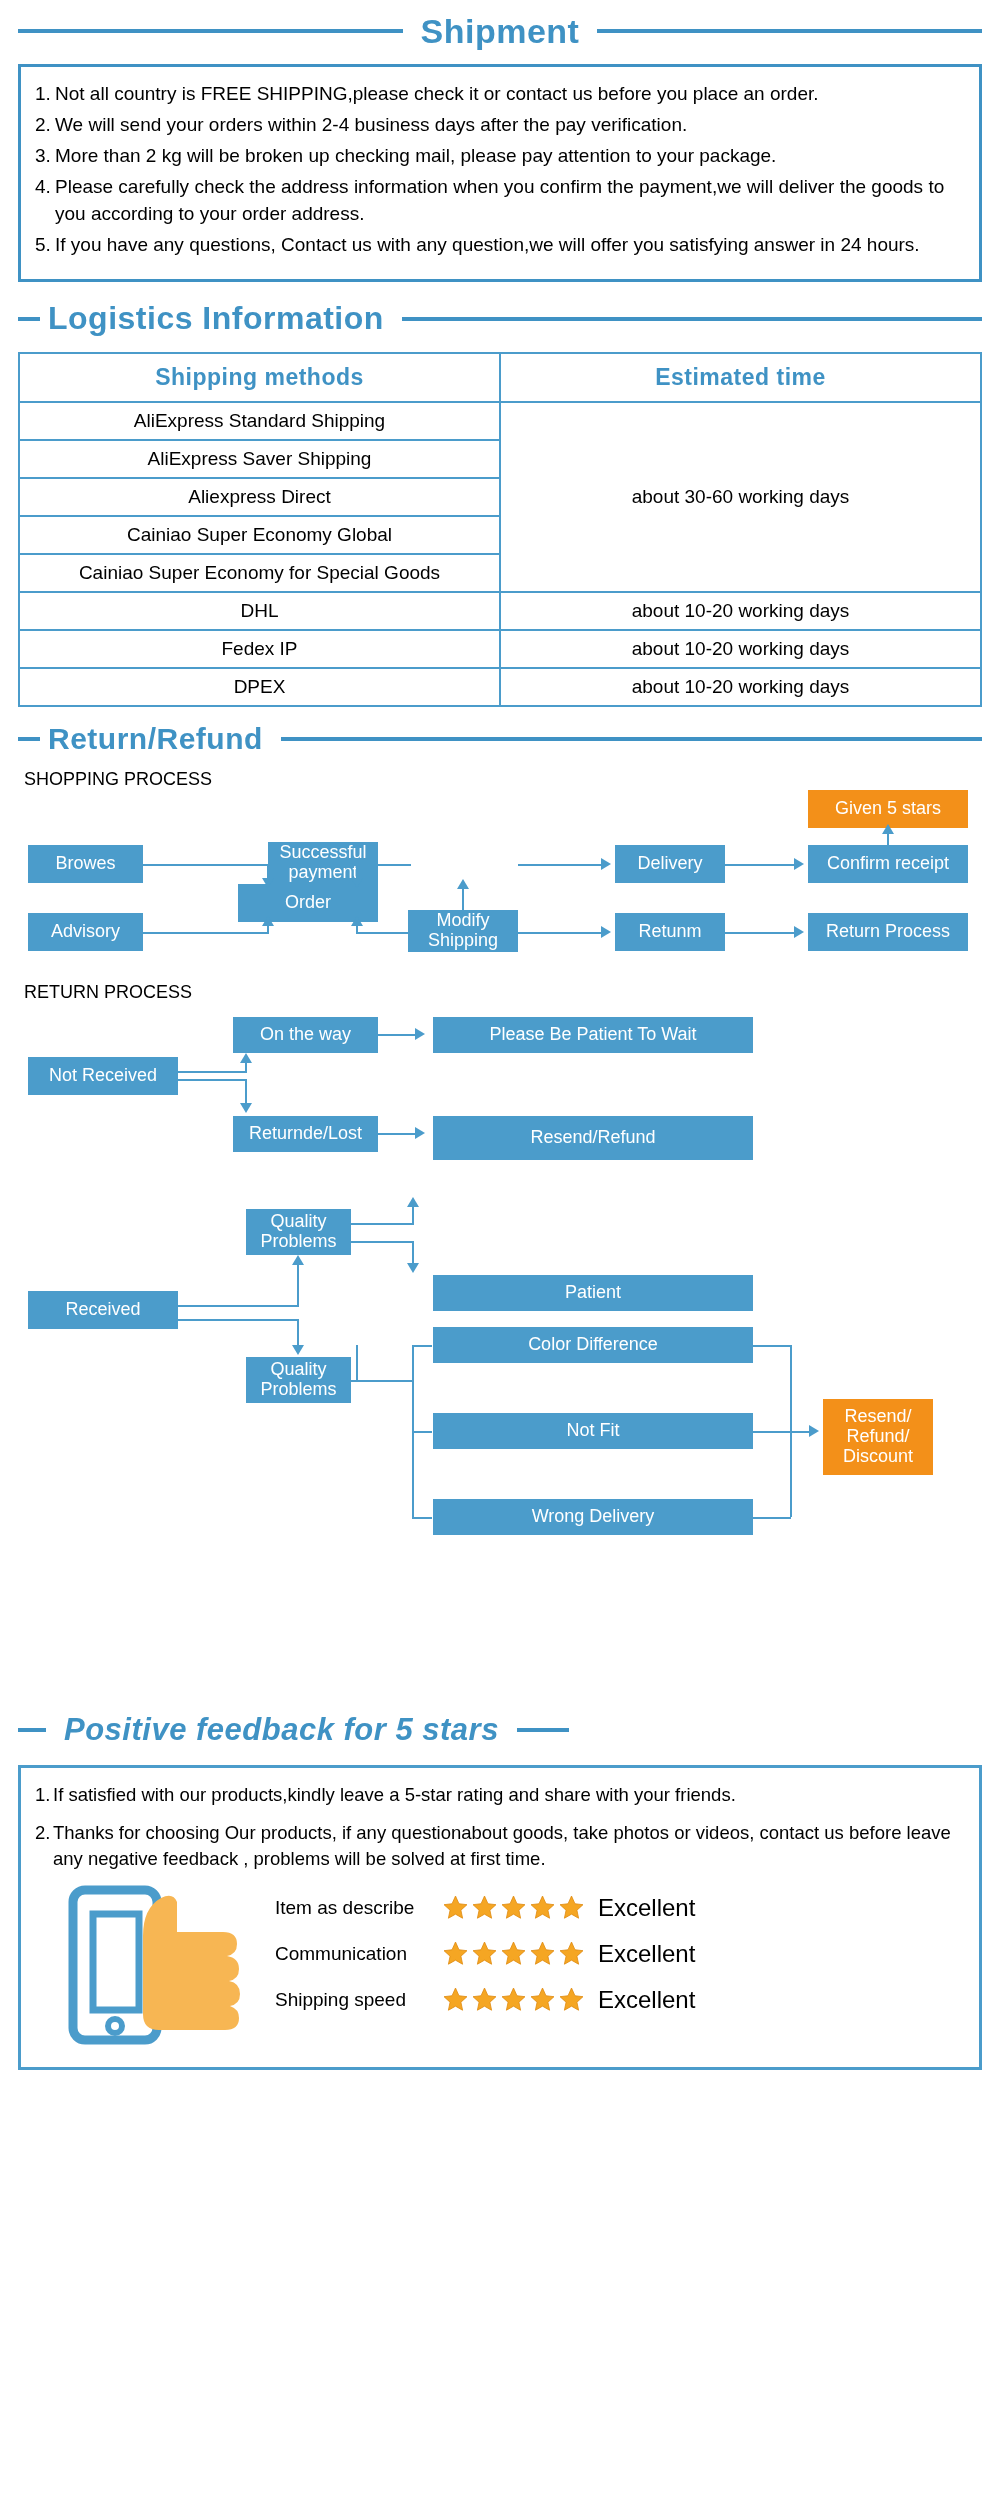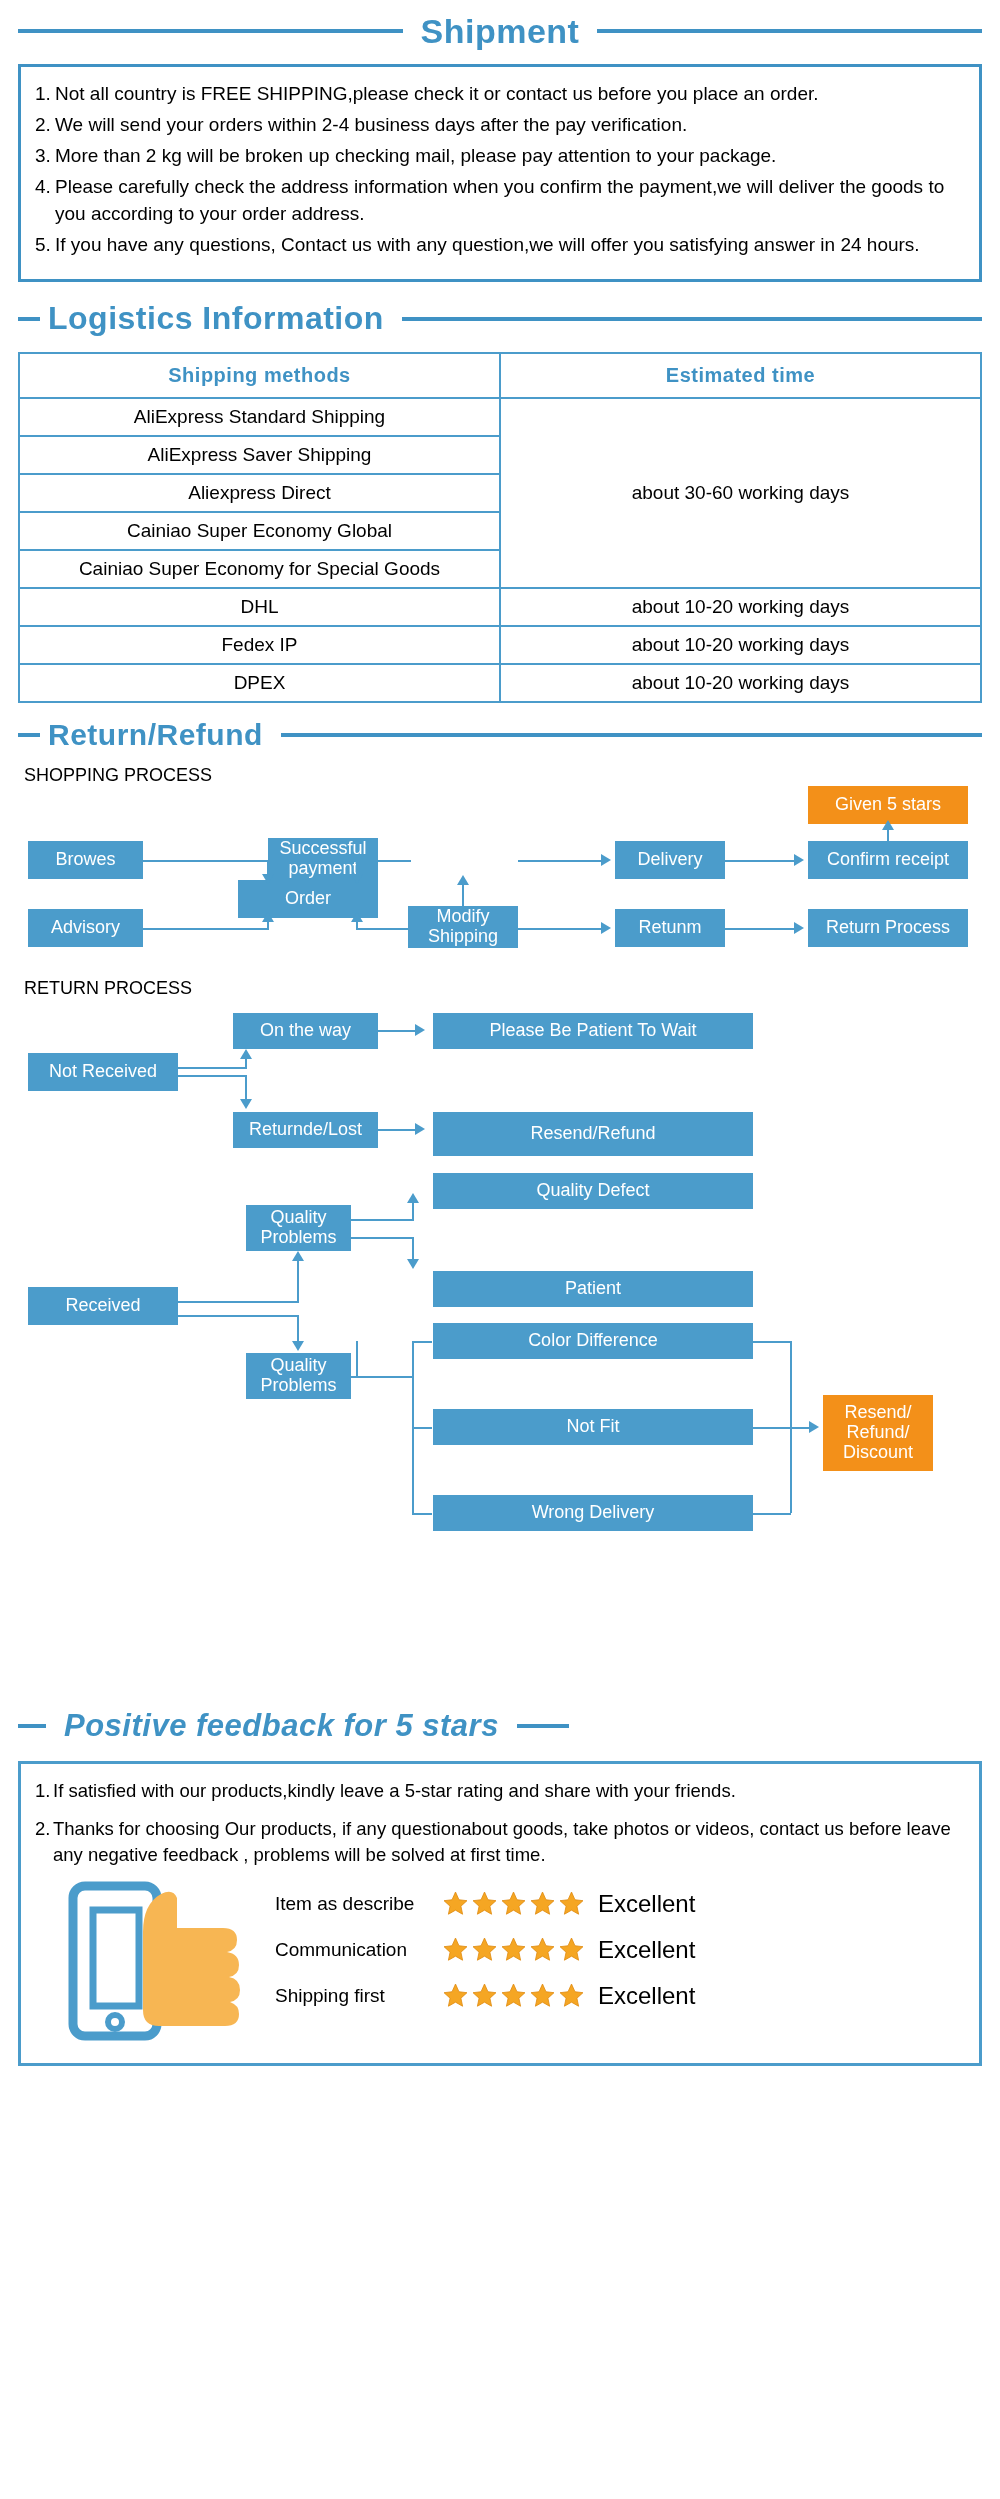--- a/index.html
+++ b/index.html
@@ -80,21 +80,21 @@
     text-align: center;
     font-size: 19px;
     color: #000;
     font-weight: normal;
     padding: 7px 6px;
     height: 32px;
   }
   table.logi th {
     color: #3f92c4;
     font-weight: bold;
-    font-size: 20px;
+    font-size: 23px;
     letter-spacing: 0.5px;
     padding: 10px 6px;
   }
   table.logi td.meth { width: 50%; }
   td.two-line { text-align: left; padding-left: 36px; line-height: 1.16; }
 
   
   .flow-wrap { position: relative; margin: 0 18px; }
   .flow-label {
     font-size: 18px;
@@ -313,21 +313,20 @@
     <div class="arrow down" style="left:222px; top:94px;"></div>
 
     <div class="ln h" style="left:360px; top:25px; width:38px;"></div>
     <div class="arrow right" style="left:397px; top:19px;"></div>
     <div class="ln h" style="left:360px; top:124px; width:38px;"></div>
     <div class="arrow right" style="left:397px; top:118px;"></div>
 
     <div class="box" style="left:10px; top:282px; width:150px; height:38px;">Received</div>
 
     <div class="box" style="left:228px; top:200px; width:105px; height:46px;">Quality Problems</div>
-    <div class="box" style="left:415px; top:168px; width:320px; height:36px;">Quality Defect</div>
     <div class="box" style="left:415px; top:266px; width:320px; height:36px;">Patient</div>
 
     <div class="box" style="left:228px; top:348px; width:105px; height:46px;">Quality Problems</div>
     <div class="box" style="left:415px; top:318px; width:320px; height:36px;">Color Difference</div>
     <div class="box" style="left:415px; top:404px; width:320px; height:36px;">Not Fit</div>
     <div class="box" style="left:415px; top:490px; width:320px; height:36px;">Wrong Delivery</div>
     <div class="box orange" style="left:805px; top:390px; width:110px; height:76px; flex-direction:column;">Resend/ Refund/ Discount</div>
 
     <div class="ln h" style="left:160px; top:296px; width:120px;"></div>
     <div class="ln v" style="left:279px; top:254px; height:44px;"></div>
@@ -426,21 +425,21 @@
               <polygon points="12,1 15.3,8.4 23,9.3 17.2,14.6 18.8,22.3 12,18.4 5.2,22.3 6.8,14.6 1,9.3 8.7,8.4" fill="#f5a623" stroke="#e08b12" stroke-width="0.8"></polygon>
             </svg>
           <svg class="star" viewBox="0 0 24 24">
               <polygon points="12,1 15.3,8.4 23,9.3 17.2,14.6 18.8,22.3 12,18.4 5.2,22.3 6.8,14.6 1,9.3 8.7,8.4" fill="#f5a623" stroke="#e08b12" stroke-width="0.8"></polygon>
             </svg>
         </span>
         <span class="excellent">Excellent</span>
       </div>
 
       <div class="rate-line">
-        <span class="rate-label">Shipping first</span>
+        <span class="rate-label">Shipping speed</span>
         <span class="stars">
           <svg class="star" viewBox="0 0 24 24">
               <polygon points="12,1 15.3,8.4 23,9.3 17.2,14.6 18.8,22.3 12,18.4 5.2,22.3 6.8,14.6 1,9.3 8.7,8.4" fill="#f5a623" stroke="#e08b12" stroke-width="0.8"></polygon>
             </svg>
           <svg class="star" viewBox="0 0 24 24">
               <polygon points="12,1 15.3,8.4 23,9.3 17.2,14.6 18.8,22.3 12,18.4 5.2,22.3 6.8,14.6 1,9.3 8.7,8.4" fill="#f5a623" stroke="#e08b12" stroke-width="0.8"></polygon>
             </svg>
           <svg class="star" viewBox="0 0 24 24">
               <polygon points="12,1 15.3,8.4 23,9.3 17.2,14.6 18.8,22.3 12,18.4 5.2,22.3 6.8,14.6 1,9.3 8.7,8.4" fill="#f5a623" stroke="#e08b12" stroke-width="0.8"></polygon>
             </svg>

